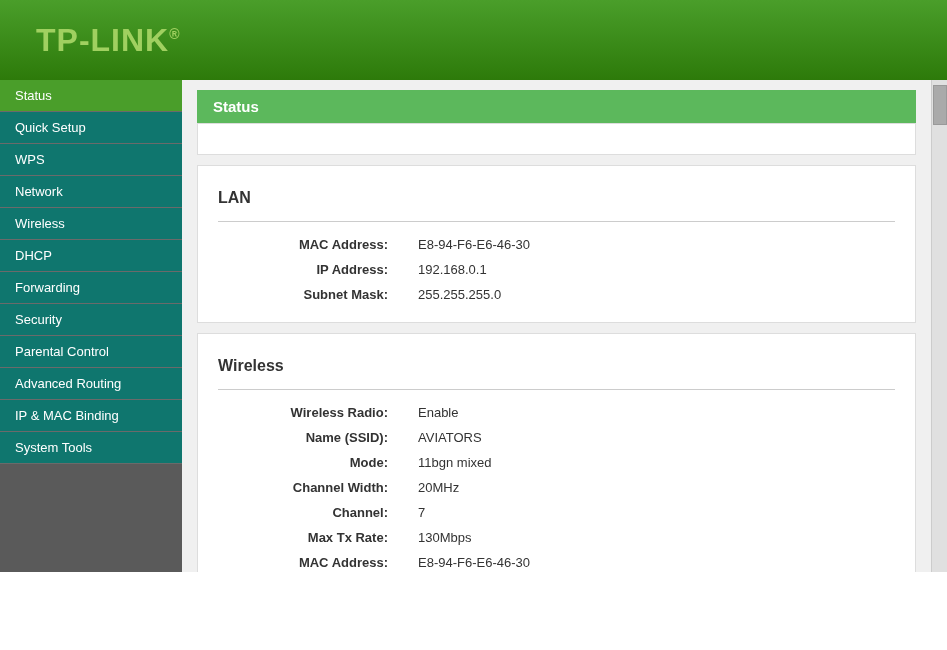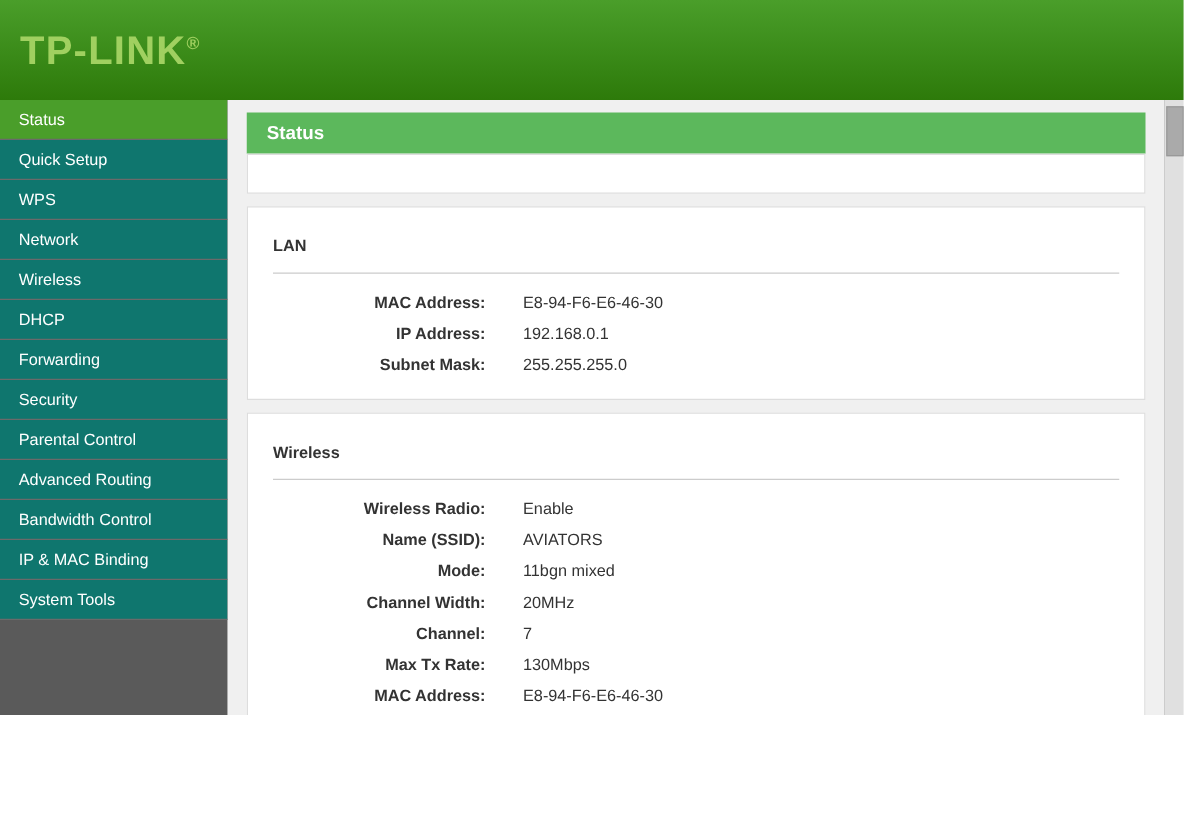--- a/index.html
+++ b/index.html
@@ -4,21 +4,21 @@
   <style>
     * { margin: 0; padding: 0; box-sizing: border-box; }
     body { font-family: Arial, sans-serif; font-size: 13px; background: #fff; width: 947px; height: 650px; overflow: hidden; }
 
     
     #header {
       background: linear-gradient(to bottom, #4a9e2a, #2d7a0a);
       height: 80px;
       display: flex;
       align-items: center;
-      padding: 0 16px;
+      padding: 0 36px;
     }
     #header .logo {
       color: white;
       font-size: 32px;
       font-weight: bold;
       letter-spacing: 1px;
       font-family: Arial Black, sans-serif;
     }
     #header .logo span {
       color: #a0d060;
@@ -115,21 +115,21 @@
       padding-left: 20px;
     }
 
     .section-divider {
       border: none;
       border-top: 1px solid #ccc;
       margin: 10px 0;
     }
 
     .section-heading {
-      font-size: 13px;
+      font-size: 16px;
       color: #333;
       font-weight: bold;
       padding: 8px 0 4px 0;
     }
   </style>
 </head>
 <body>
 
 <div id="header">
   <div class="logo">
@@ -143,21 +143,20 @@
   <a href="#" class="nav-item active">Status</a>
       <a href="#" class="nav-item">Quick Setup</a>
       <a href="#" class="nav-item">WPS</a>
       <a href="#" class="nav-item">Network</a>
       <a href="#" class="nav-item">Wireless</a>
       <a href="#" class="nav-item">DHCP</a>
       <a href="#" class="nav-item">Forwarding</a>
       <a href="#" class="nav-item">Security</a>
       <a href="#" class="nav-item">Parental Control</a>
       <a href="#" class="nav-item">Advanced Routing</a>
-      <a href="#" class="nav-item">Bandwidth Control</a>
       <a href="#" class="nav-item">IP &amp; MAC Binding</a>
       <a href="#" class="nav-item">System Tools</a>
     </div>
 
   <div id="main">
     <div class="page-title-bar">Status</div>
 
     <div class="content-section">
       <table class="info-table">
         <tbody>

